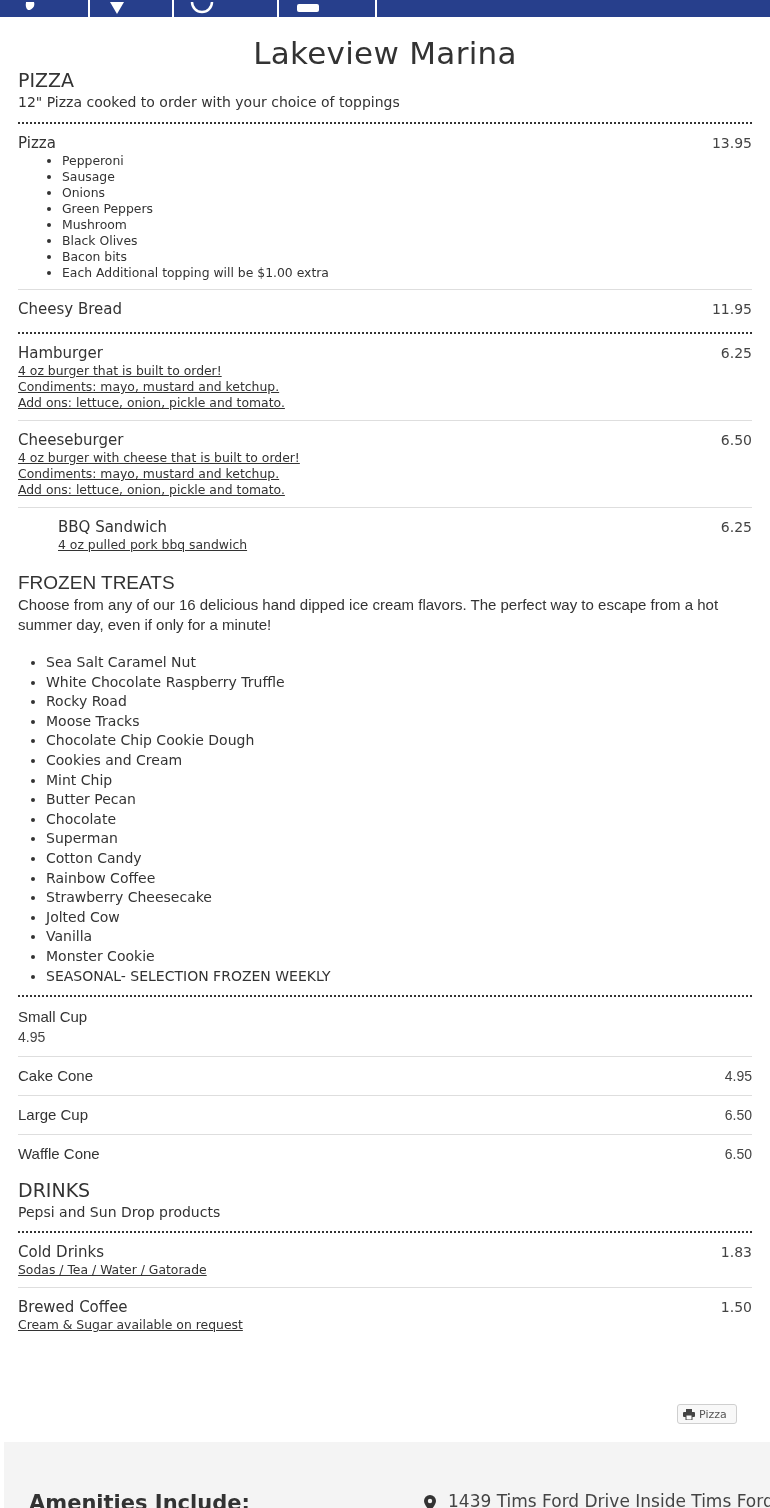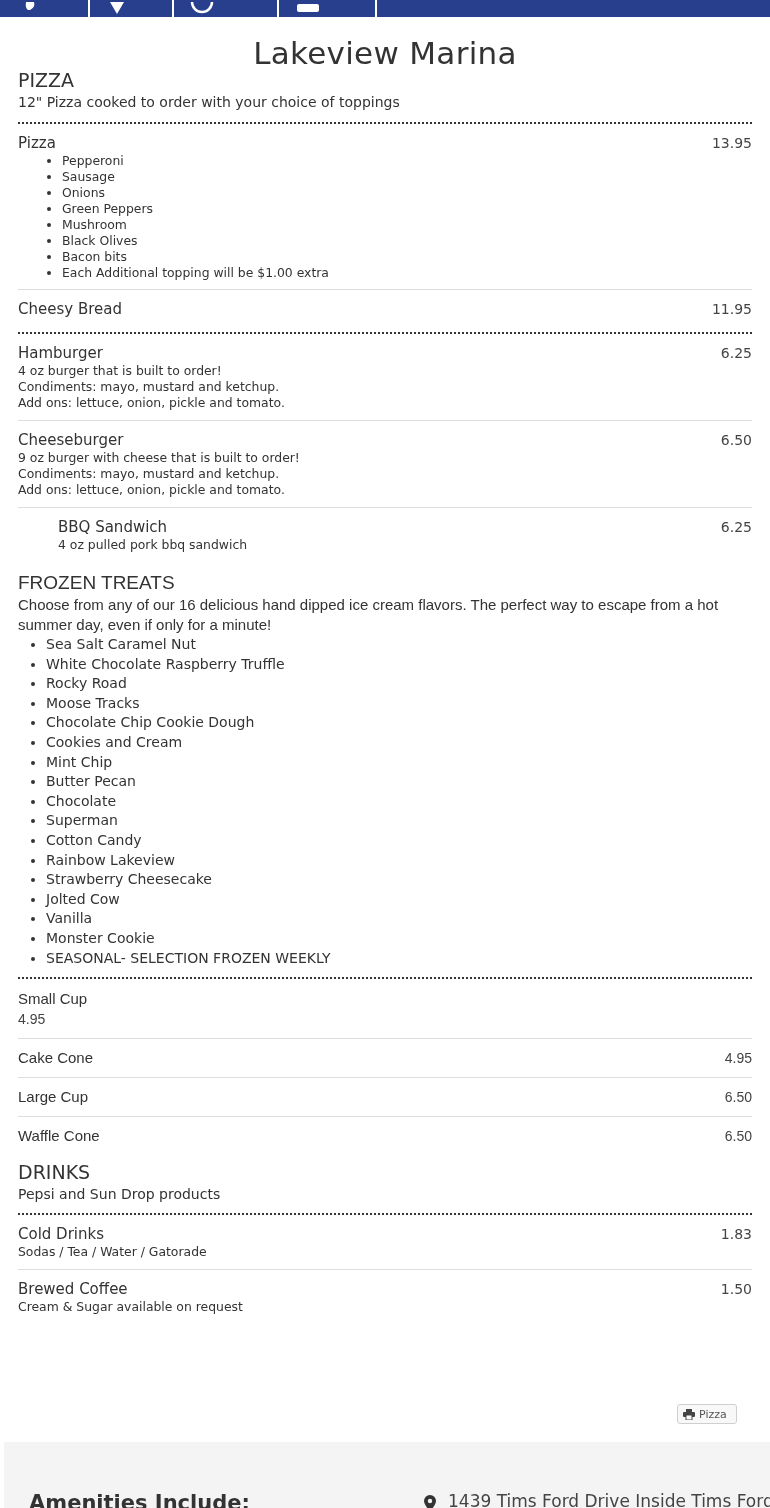--- a/index.html
+++ b/index.html
@@ -16,21 +16,21 @@
 
   .section-title { font-size: 19px; color: #333; line-height: 24px; font-weight: normal; }
   .section-desc { font-size: 14px; color: #333; line-height: 20px; }
 
   .dotted { border-top: 2px dotted #333; height: 0; }
   .solid { border-top: 1px solid #dedede; height: 0; }
 
   .item { display: flex; justify-content: space-between; }
   .item-name { font-size: 15px; color: #333; line-height: 20px; }
   .item-price { font-size: 14px; color: #444; line-height: 20px; }
-  .item-desc { font-size: 12.4px; color: #333; line-height: 16px; }
+  .item-desc { font-size: 12.4px; color: #333; line-height: 16px; text-decoration: underline; }
 
   ul.toppings { list-style: disc; margin-left: 44px; font-size: 12.4px; line-height: 16px; color: #333; }
   ul.flavors { list-style: disc; margin-left: 28px; font-size: 14px; line-height: 19.6px; color: #333; }
 
   .condensed { font-family: "Liberation Sans Narrow", "Liberation Sans", sans-serif; }
 
   .print-btn { position: absolute; left: 677px; top: 1404px; width: 60px; height: 20px; border: 1px solid #cfcfcf; border-radius: 3px; background: #f8f8f8; display: flex; align-items: center; padding-left: 5px; gap: 4px; font-size: 11px; color: #555; }
 
   .footer { position: absolute; top: 1442px; left: 4px; width: 770px; height: 66px; background: #f4f4f4; }
   .amenities-title { position: absolute; left: 25px; top: 49px; font-size: 21px; font-weight: bold; color: #333; white-space: nowrap; }
@@ -106,51 +106,51 @@
       <div class="item-desc">Condiments: mayo, mustard and ketchup.</div>
       <div class="item-desc">Add ons: lettuce, onion, pickle and tomato.</div>
     </div>
     <div class="solid"></div>
 
     <div style="padding-top:9px; padding-bottom:9px;">
       <div class="item">
         <span class="item-name">Cheeseburger</span>
         <span class="item-price">6.50</span>
       </div>
-      <div class="item-desc">9 oz burger with cheese that is built to order!</div>
+      <div class="item-desc">4 oz burger with cheese that is built to order!</div>
       <div class="item-desc">Condiments: mayo, mustard and ketchup.</div>
       <div class="item-desc">Add ons: lettuce, onion, pickle and tomato.</div>
     </div>
     <div class="solid"></div>
 
     <div style="padding-top:9px;margin-left:40px;">
       <div class="item">
         <span class="item-name">BBQ Sandwich</span>
         <span class="item-price">6.25</span>
       </div>
       <div class="item-desc">4 oz pulled pork bbq sandwich</div>
     </div>
   </div>
 
   <div style="margin-top:18px;">
     <div class="section-title condensed">FROZEN TREATS</div>
     <div class="section-desc condensed" style="font-size:15px;">Choose from any of our 16 delicious hand dipped ice cream flavors. The perfect way to escape from a hot summer day, even if only for a minute!</div>
-    <ul class="flavors" style="">
+    <ul class="flavors" style="margin-top:18px;">
       <li>Sea Salt Caramel Nut</li>
       <li>White Chocolate Raspberry Truffle</li>
       <li>Rocky Road</li>
       <li>Moose Tracks</li>
       <li>Chocolate Chip Cookie Dough</li>
       <li>Cookies and Cream</li>
       <li>Mint Chip</li>
       <li>Butter Pecan</li>
       <li>Chocolate</li>
       <li>Superman</li>
       <li>Cotton Candy</li>
-      <li>Rainbow Lakeview</li>
+      <li>Rainbow Coffee</li>
       <li>Strawberry Cheesecake</li>
       <li>Jolted Cow</li>
       <li>Vanilla</li>
       <li>Monster Cookie</li>
       <li>SEASONAL- SELECTION FROZEN WEEKLY</li>
     </ul>
     <div class="dotted" style="margin-top:9px;"></div>
 
     <div class="item condensed" style="padding:10px 0 9px;flex-direction:column;">
       <span class="item-name condensed">Small Cup</span>

